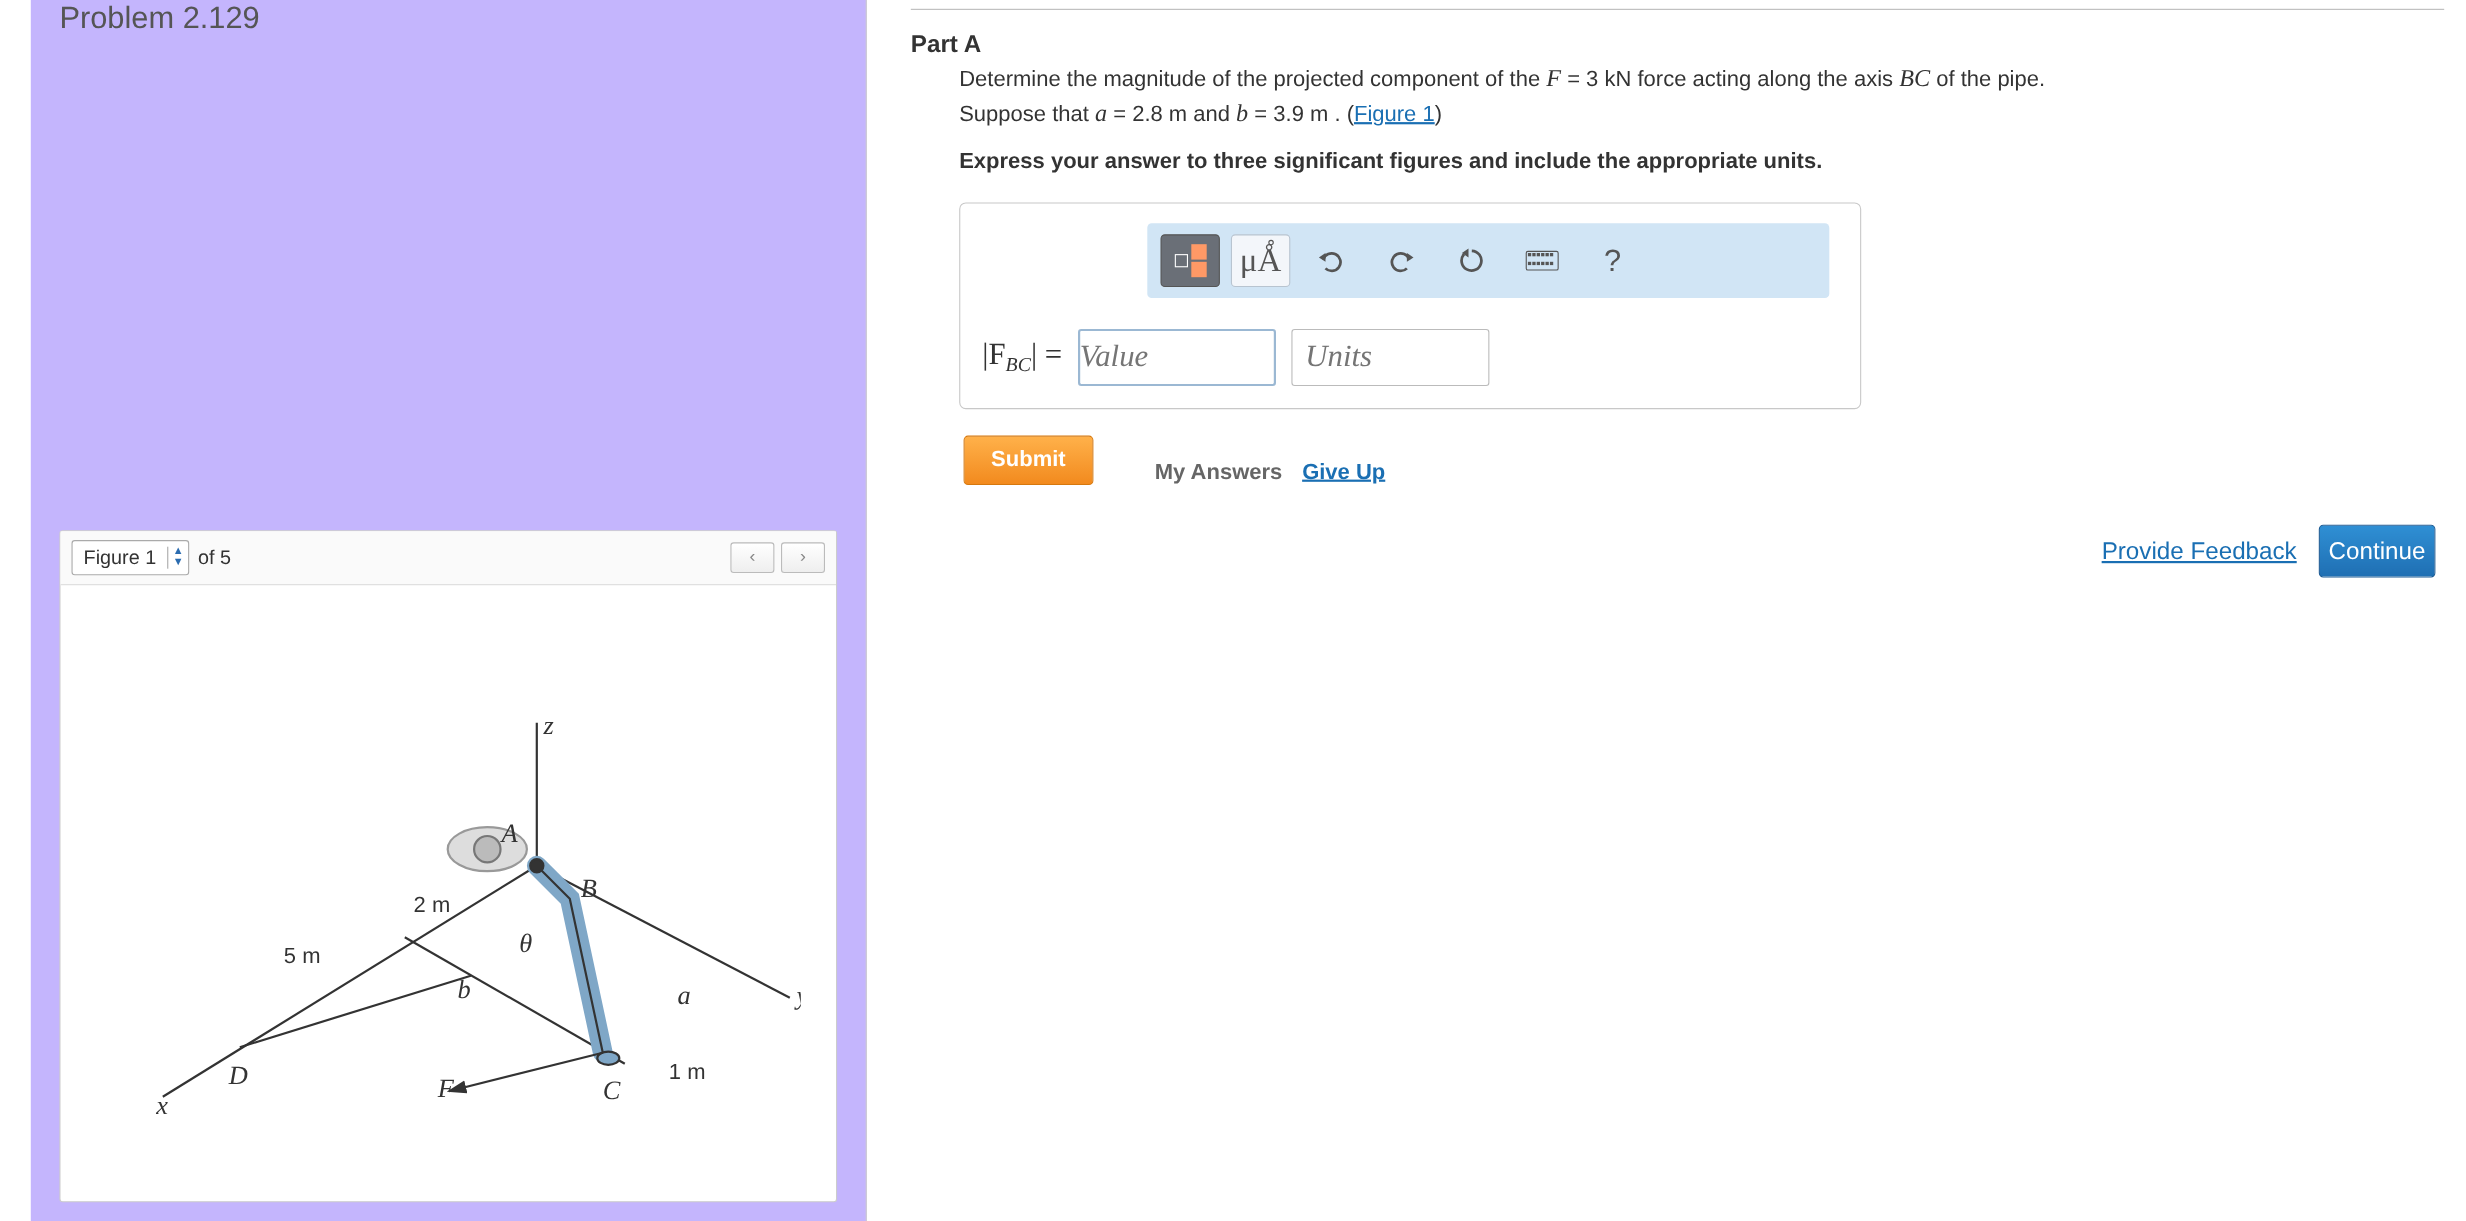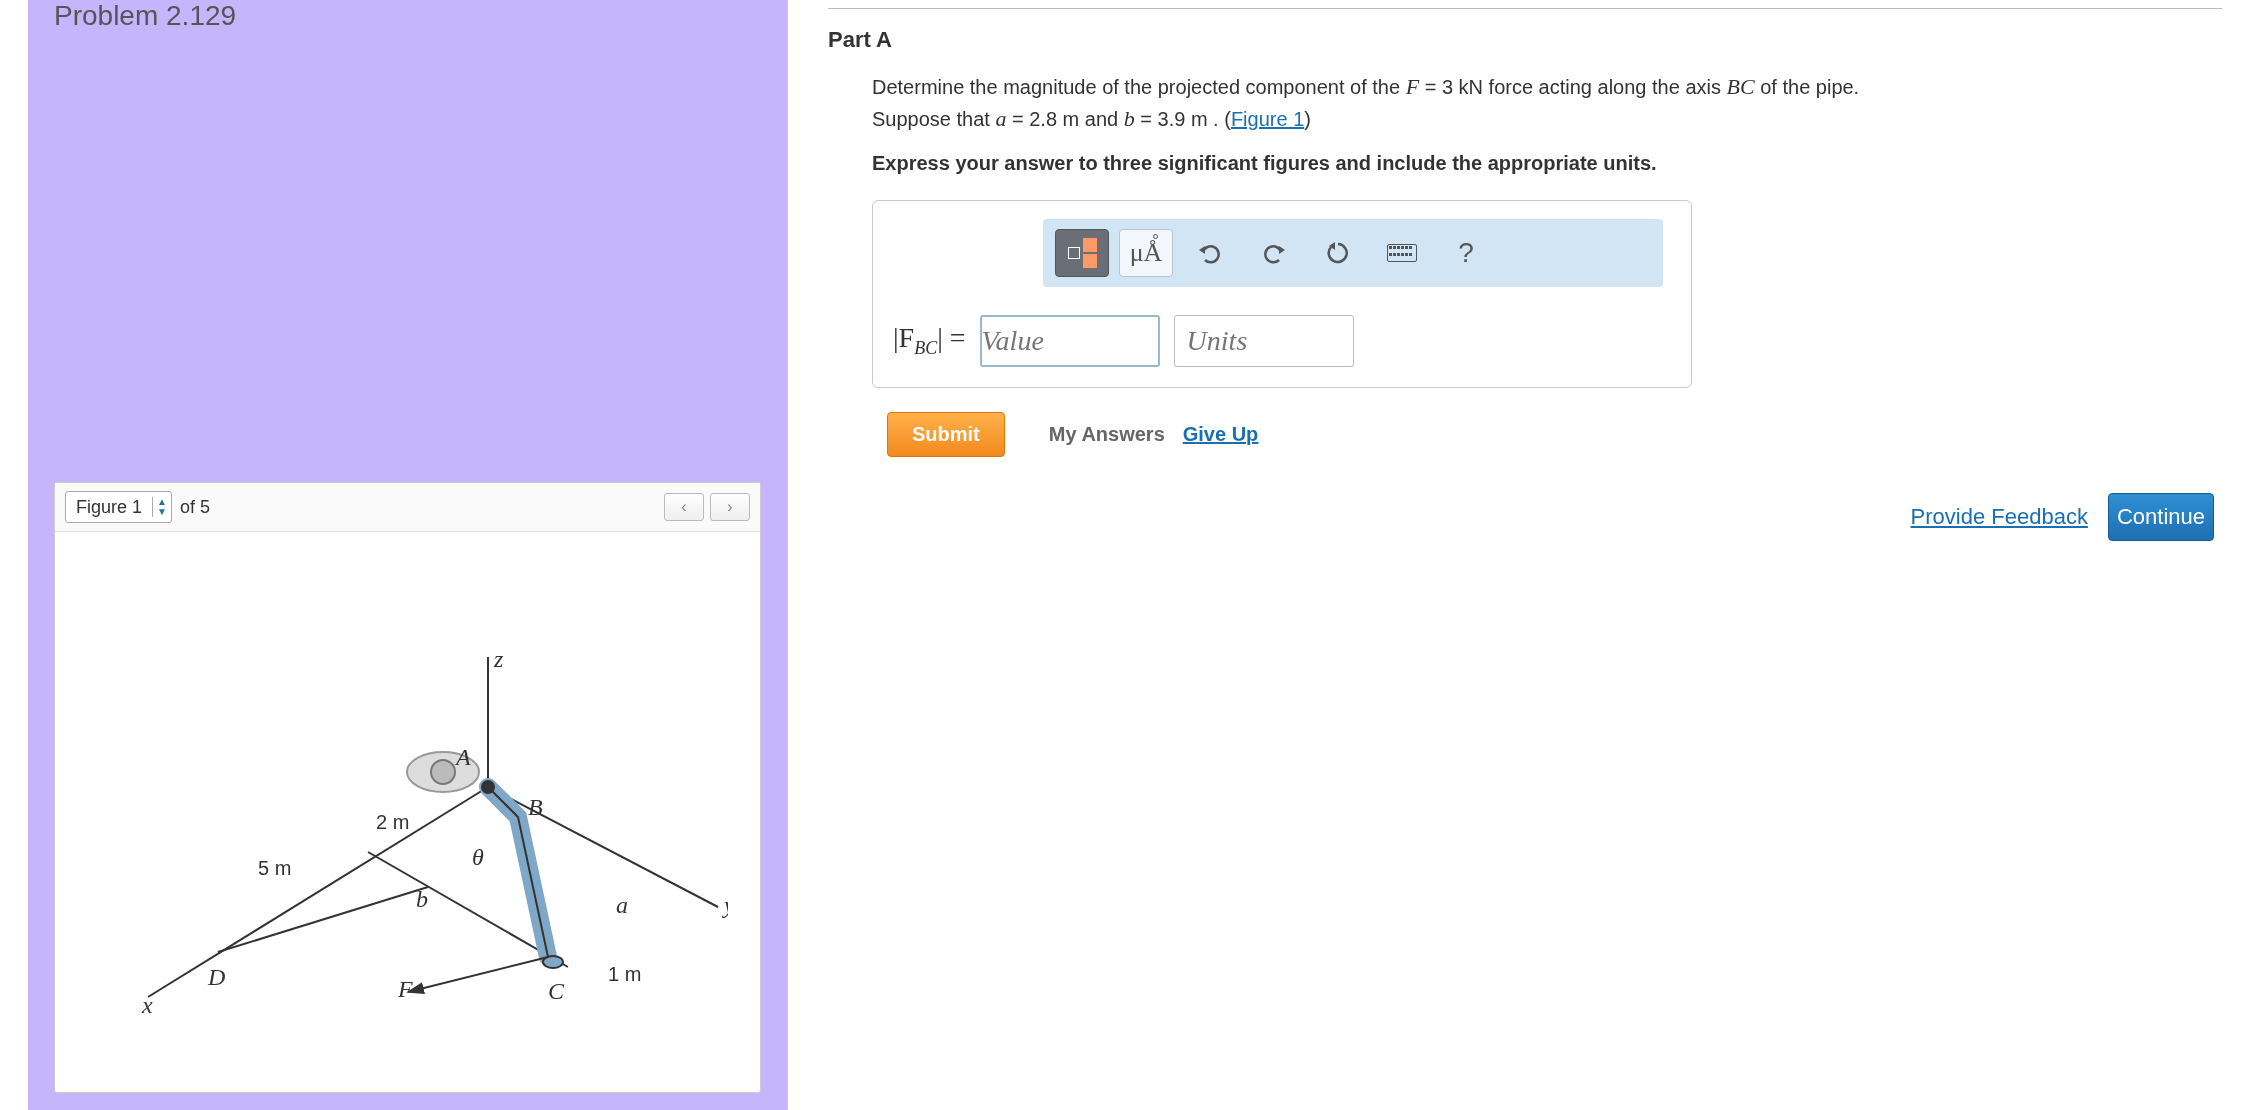--- a/index.html
+++ b/index.html
@@ -11,46 +11,46 @@
 .figure-header { display: flex; align-items: center; padding: 8px 10px; border-bottom: 1px solid #ddd; background: #fafafa; }
 .figure-select { display: flex; align-items: center; border: 1px solid #aaa; border-radius: 3px; background: #fff; height: 32px; }
 .figure-select-text { padding: 0 10px; font-size: 18px; color: #333; }
 .figure-select-arrows { display: flex; flex-direction: column; border-left: 1px solid #aaa; padding: 0 4px; color: #2b6cb0; font-size: 10px; line-height: 10px; cursor: pointer; }
 .figure-of { margin-left: 8px; font-size: 18px; color: #333; }
 .figure-nav { margin-left: auto; display: flex; gap: 6px; }
 .nav-btn { width: 40px; height: 28px; border: 1px solid #bbb; border-radius: 3px; background: linear-gradient(#fff,#eee); color: #888; font-size: 16px; display: flex; align-items: center; justify-content: center; cursor: pointer; }
 .figure-body { padding: 10px; height: 560px; display: flex; align-items: center; justify-content: center; }
 .right-panel { flex: 1; padding: 0 20px 0 40px; }
 .hr-top { border: none; border-top: 1px solid #bbb; margin: 8px 0 18px 0; }
-.part-title { font-weight: bold; font-size: 22px; margin-bottom: 18px; }
+.part-title { font-weight: bold; font-size: 22px; margin-bottom: 2px; }
 .part-body { padding-left: 44px; }
 .prompt-text { font-size: 20px; line-height: 1.45; color: #333; max-width: 1560px; }
 .prompt-text .ital { font-style: italic; font-family: 'Times New Roman', serif; font-size: 22px; }
 .prompt-text .link { color: #1a6fb3; text-decoration: underline; cursor: pointer; }
 .instr { font-weight: bold; margin-top: 14px; font-size: 20px; }
 .answer-box { margin-top: 22px; border: 1px solid #c8c8c8; border-radius: 6px; width: 820px; padding: 18px 20px 20px 20px; }
 .toolbar { background: #d1e5f5; border-radius: 4px; padding: 10px 12px; display: flex; align-items: center; gap: 10px; width: 620px; margin-left: 150px; }
 .tool-btn { width: 54px; height: 48px; border-radius: 4px; display: flex; align-items: center; justify-content: center; cursor: pointer; font-size: 22px; color: #555; position: relative; }
 .tool-dark { background: #6a6f77; border: 1px solid #555; color: #fff; }
 .tool-light { background: #f3f6fa; border: 1px solid #b8c4d0; }
 .tool-plain { background: transparent; }
 .frac-icon { display:flex; flex-direction:row; align-items:center; gap:3px; font-size:12px; }
 .frac-box { width:12px; height:12px; border:1.5px solid #fff; }
 .frac-stack { display:flex; flex-direction:column; gap:2px; }
 .frac-stack .fb { width:14px; height:14px; background:#ff9966; }
-.mu-a { font-family: 'Times New Roman', serif; font-size: 26px; color:#555; }
+.mu-a { font-family: 'Times New Roman', serif; font-size: 30px; color:#555; }
 .ring { position:absolute; top:4px; right:14px; width:5px; height:5px; border:1px solid #555; border-radius:50%; }
 .kbd-icon { width:30px; height:18px; border:1.5px solid #555; border-radius:2px; display:flex; flex-wrap:wrap; padding:1px; gap:1px; }
 .kbd-icon span { width:3px; height:3px; background:#555; }
 .input-row { display: flex; align-items: center; margin-top: 28px; gap: 14px; }
 .var-label { font-family: 'Times New Roman', serif; font-size: 28px; color: #333; white-space: nowrap; text-align: center; }
 .var-label .sub { font-size: 18px; font-style: italic; }
 .val-input { width: 180px; height: 52px; border: 2px solid #9bb8d3; border-radius: 3px; font-size: 28px; font-family: 'Times New Roman', serif; font-style: italic; color: #999; padding: 0 0; }
 .unit-input { width: 180px; height: 52px; border: 1px solid #bbb; border-radius: 3px; font-size: 28px; font-family: 'Times New Roman', serif; font-style: italic; color: #999; padding: 0 12px; }
-.submit-row { display: flex; align-items: center; gap: 44px; margin-top: 24px; margin-left: 15px; }
+.submit-row { display: flex; align-items: flex-end; gap: 56px; margin-top: 24px; margin-left: 4px; }
 .submit-btn { background: linear-gradient(#ffb14a,#f28a1e); border: 1px solid #d6780e; border-radius: 4px; color: #fff; font-weight: bold; font-size: 20px; padding: 10px 24px; cursor: pointer; }
 .my-answers { color: #666; font-size: 20px; font-weight: bold; }
 .give-up { color: #1a6fb3; font-size: 20px; font-weight: bold; text-decoration: underline; cursor: pointer; }
 .footer-row { display: flex; justify-content: flex-end; align-items: center; gap: 20px; margin-top: 36px; padding-right: 8px; }
 .provide-fb { color: #1a6fb3; font-size: 22px; text-decoration: underline; cursor: pointer; }
 .continue-btn { background: linear-gradient(#2f8fd4,#1f6fb3); border: 1px solid #1a5a94; border-radius: 4px; color: #fff; font-size: 22px; padding: 10px 8px; cursor: pointer; }
 </style>
 </head>
 <body>
 

